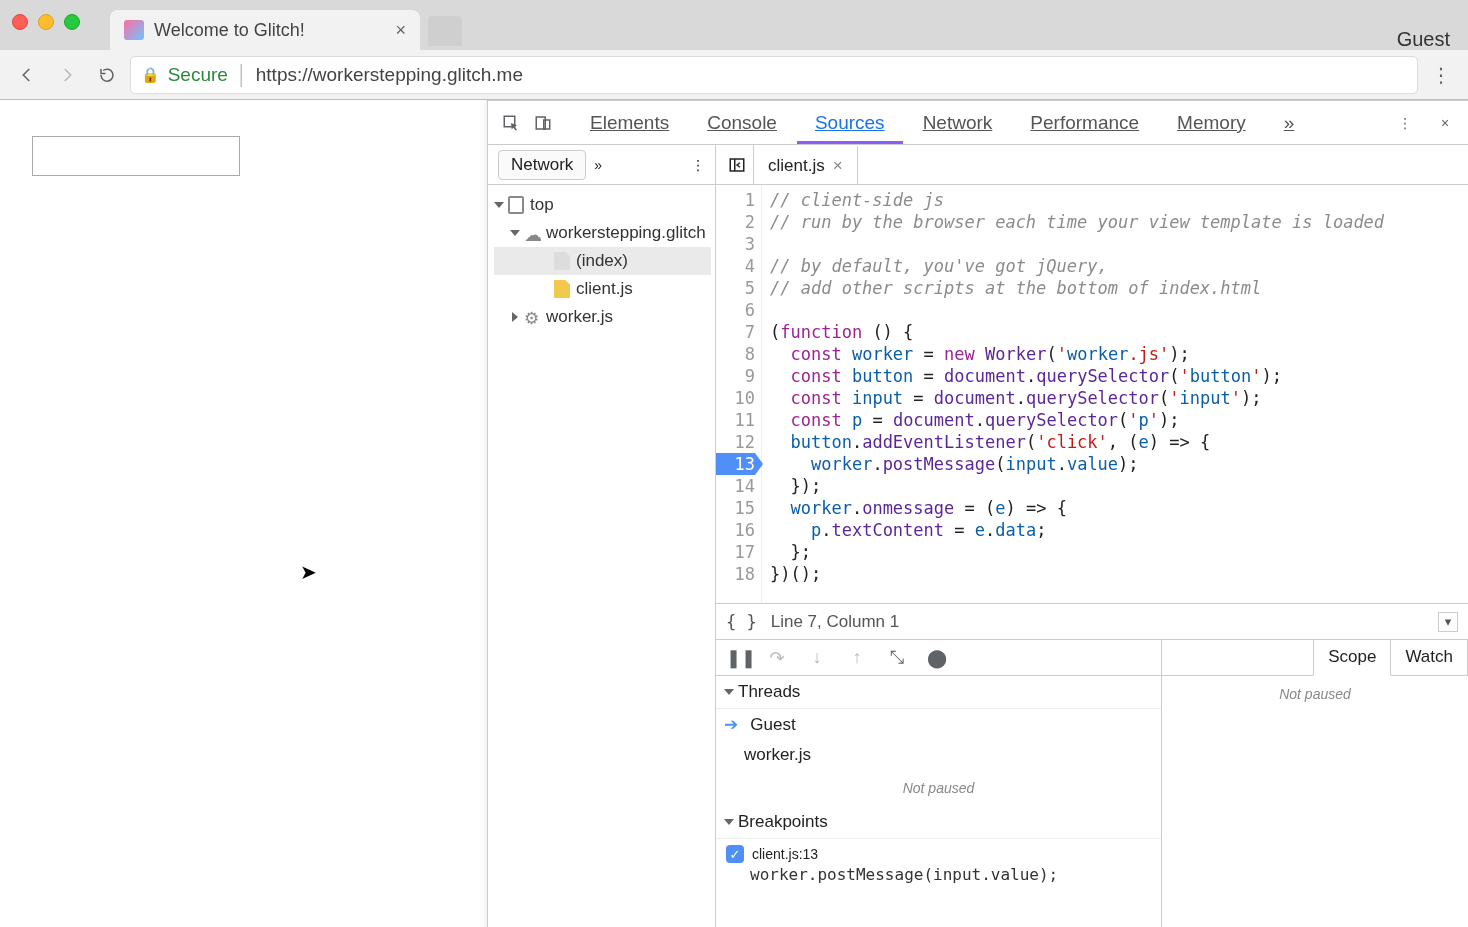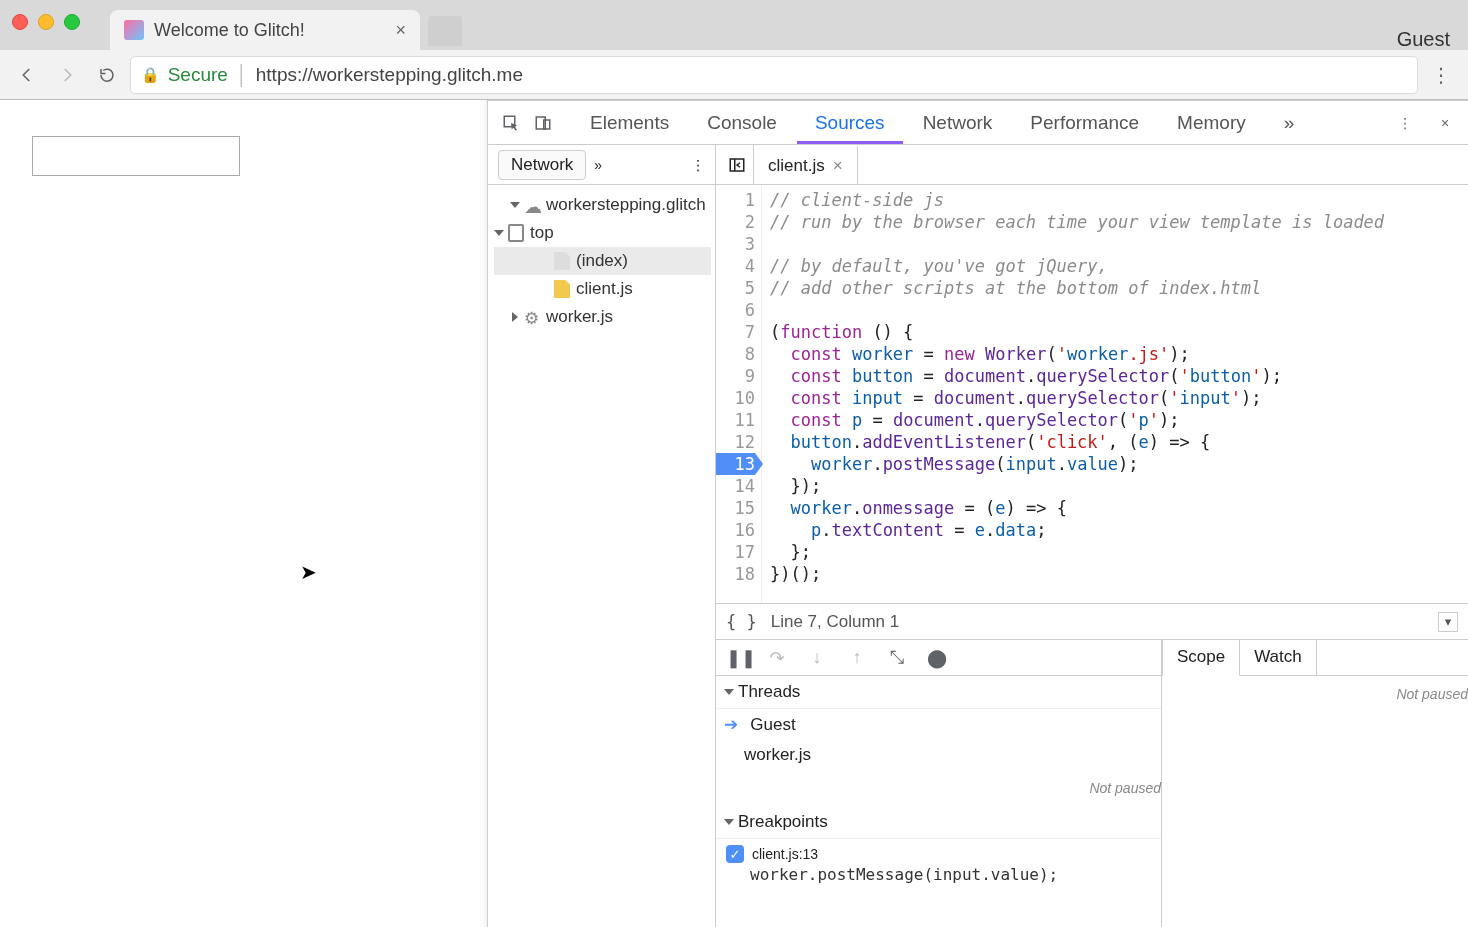--- a/index.html
+++ b/index.html
@@ -34,21 +34,21 @@
 .content { flex: 1; display: flex; min-height: 0; }
 .page { width: 488px; border-right: 1px solid #ccc; padding: 36px 32px; box-shadow: inset -6px 0 10px -8px rgba(0,0,0,0.15); position:relative;}
 .page input[type=text] { width: 208px; height: 40px; border: 1px solid #aaa; padding: 4px 8px; font-size: 18px; }
 .page button { margin-top: 18px; font-size: 22px; padding: 4px 12px; background: #efefef; border: 2px solid #888; border-bottom: 5px solid #3aa69a; border-right: 4px solid #3aa69a; cursor: pointer; }
 .cursor-arrow { position: absolute; left: 300px; top: 460px; font-size: 20px; color:#000; }
 
 
 .devtools { flex: 1; display: flex; flex-direction: column; border-top: 1px solid #ccc; background: #fff; }
 .dt-tabs { height: 44px; border-bottom: 1px solid #ccc; display: flex; align-items: center; padding: 0 8px; gap: 2px; }
 .dt-icon { width: 30px; height: 30px; display: flex; align-items: center; justify-content: center; color: #5f6368; }
-.dt-tab { padding: 10px 18px; font-size: 19px; color: #555; cursor: pointer; }
+.dt-tab { padding: 10px 18px; font-size: 19px; color: #555; cursor: pointer; text-decoration: underline; }
 .dt-tab.active { color: #1a73e8; border-bottom: 3px solid #8b5cf6; padding-bottom: 7px; }
 .dt-right { margin-left: auto; display: flex; align-items: center; gap: 10px; }
 
 .dt-body { flex: 1; display: flex; min-height: 0; }
 
 
 .leftcol { width: 228px; border-right: 1px solid #ccc; display: flex; flex-direction: column; }
 .leftcol-header { height: 40px; border-bottom: 1px solid #ccc; display: flex; align-items: center; padding: 0 10px; gap: 8px; }
 .leftcol-header .lbl { border: 1px solid #ccc; background: #fafafa; padding: 4px 12px; border-radius: 4px; font-size: 17px; }
 .tree { padding: 6px 4px 6px 6px; font-size: 17px; color: #333; }
@@ -93,27 +93,27 @@
 
 
 .drawer { height: 288px; border-top: 1px solid #ccc; display: flex; }
 .drawer-left { width: 446px; border-right: 1px solid #ccc; display: flex; flex-direction: column; }
 .dbg-toolbar { height: 36px; border-bottom: 1px solid #ccc; display: flex; align-items: center; padding: 0 10px; gap: 18px; color: #5f6368; font-size: 18px; }
 .dbg-toolbar .ic { width:22px; text-align:center; }
 .section-h { padding: 6px 10px; border-bottom: 1px solid #eee; display: flex; align-items: center; gap: 6px; font-size: 17px; }
 .section-body { font-size: 17px; }
 .thread { padding: 5px 10px 5px 28px; display: flex; align-items: center; gap: 8px; }
 .thread.active::before { content:"➔"; color:#4f8ff7; margin-left:-20px; margin-right:4px; }
-.np { color: #888; font-style: italic; text-align: right; padding: 10px 0; }
+.np { color: #888; font-style: italic; text-align: center; padding: 10px 0; }
 .bp-row { padding: 6px 10px 2px 10px; display: flex; align-items: center; gap: 8px; }
 .bp-code { padding: 0 10px 6px 34px; font-family: Menlo, monospace; font-size: 16px; color: #333; }
 .chk { width:18px;height:18px;background:#4f8ff7;border-radius:4px;color:#fff;display:flex;align-items:center;justify-content:center;font-size:13px; }
 
 .drawer-right { flex: 1; display: flex; flex-direction: column; }
-.scope-tabs { height: 36px; border-bottom: 1px solid #ccc; display: flex; align-items: stretch; }
+.scope-tabs { height: 36px; border-bottom: 1px solid #ccc; display: flex; align-items: stretch; justify-content: flex-end; }
 .scope-tab { padding: 7px 14px; font-size: 17px; border-right: 1px solid #ccc; }
 .scope-tab.active { background: #fff; border: 1px solid #ccc; border-bottom: 1px solid #fff; border-top: none; margin-bottom:-1px; }
 .scope-body { flex:1; }
 
 
 .svg-i { width: 18px; height: 18px; stroke: currentColor; fill: none; stroke-width: 2; }
 </style>
 </head>
 <body>
 
@@ -195,29 +195,29 @@
 
       <div class="dt-body">
         <div class="leftcol">
           <div class="leftcol-header">
             <span class="lbl">Network</span>
             <span>»</span>
             <span style="flex:1"></span>
             <span>⋮</span>
           </div>
           <div class="tree">
+            <div class="row">
+                <span class="tri down"></span>
+                <span class="fi fi-frame"></span>
+                <span>top</span>
+              </div>
             <div class="row indent1">
                 <span class="tri down"></span>
                 <span class="fi fi-cloud"></span>
                 <span>workerstepping.glitch</span>
-              </div>
-            <div class="row">
-                <span class="tri down"></span>
-                <span class="fi fi-frame"></span>
-                <span>top</span>
               </div>
             <div class="row indent3 sel">
                 <span class="fi fi-doc"></span>
                 <span>(index)</span>
               </div>
             <div class="row indent3">
                 <span class="fi fi-js"></span>
                 <span>client.js</span>
               </div>
             <div class="row indentW">

